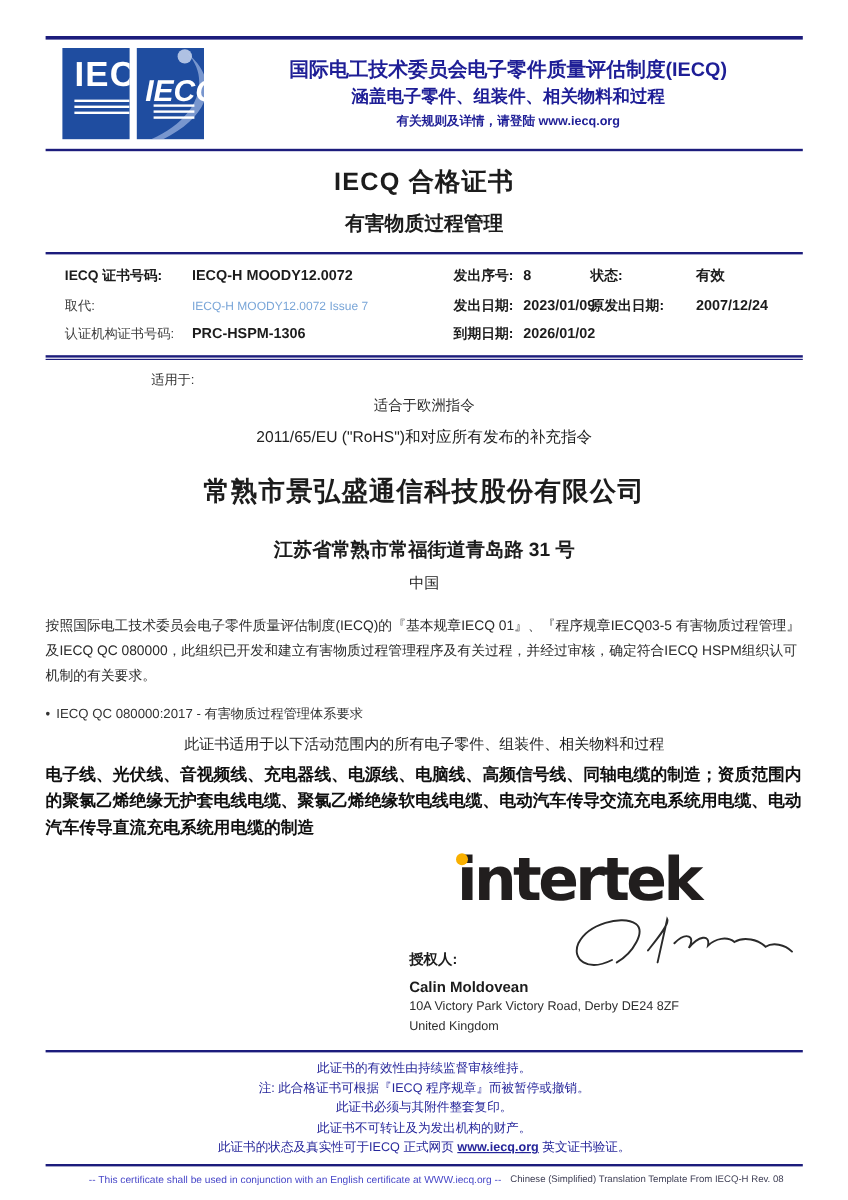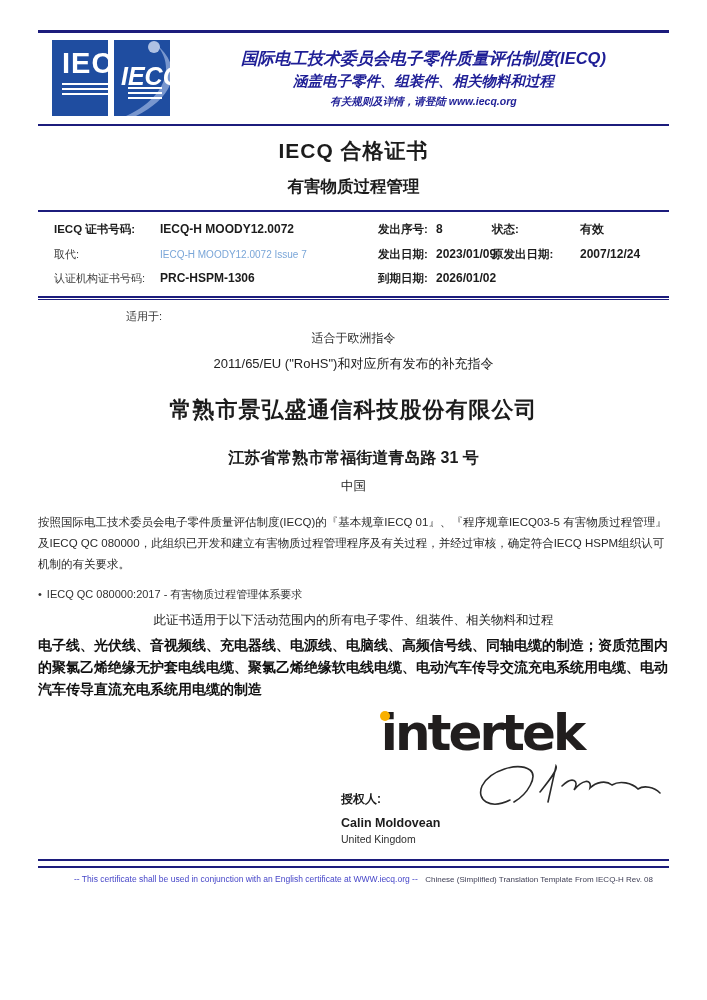--- a/index.html
+++ b/index.html
@@ -27,21 +27,21 @@
   .logo-box{width:56px;height:76px;background:var(--logo-blue);color:#fff;position:relative;overflow:hidden;}
   .iec-inner{padding:8px 0 0 10px;}
   .iec-word{font-size:29px;font-weight:bold;letter-spacing:1px;line-height:30px;}
   .iec-lines{margin-top:5px;width:46px;position:relative;}
   .iec-lines i{display:block;height:2px;background:#fff;margin-bottom:3px;}
   .iec-dot{position:absolute;right:-12px;top:5px;width:9px;height:9px;border-radius:50%;background:#fff;}
   .iecq-word{position:absolute;left:7px;top:22px;font-size:25px;font-weight:bold;font-style:italic;letter-spacing:0px;z-index:2;}
   .iecq-lines{position:absolute;right:8px;bottom:14px;width:34px;z-index:2;}
   .iecq-lines i{display:block;height:2px;background:#fff;margin-bottom:3px;}
   .swoosh{position:absolute;left:0;top:0;z-index:1;}
-  .header-text{flex:1;text-align:center;color:var(--navy-text);padding-left:8px;font-style:italic;}
+  .header-text{flex:1;text-align:center;color:var(--navy-text);padding-left:8px;}
   .h-title{font-size:16.5px;font-weight:bold;line-height:24px;}
   .h-sub{font-size:14.5px;font-weight:bold;line-height:23px;}
   .h-note{font-size:10.5px;font-weight:bold;line-height:17px;}
 
   .cert-title{text-align:center;font-size:21px;font-weight:bold;margin-top:11px;letter-spacing:1px;}
   .cert-subtitle{text-align:center;font-size:16.5px;font-weight:bold;margin:11px 0 12px 0;}
 
   
   .details{display:grid;grid-template-columns:106px 218px 58px 56px 88px auto;
     row-gap:9px;padding:9px 0 10px 16px;font-size:11.5px;align-items:baseline;}
@@ -186,25 +186,35 @@
     <div class="sig-row">
       <div class="auth-label">授权人:</div>
       <svg class="signature" width="200" height="56" viewBox="0 0 200 56">
         <path d="M42,42 C22,52 8,42 14,28 C22,12 50,4 62,12 C70,18 60,36 46,44
                  M72,34 C80,24 90,12 88,8 L80,44
                  M94,28 C104,18 112,22 106,32 C114,22 124,20 122,30
                  C128,24 138,22 144,27 C152,22 164,25 170,31 C176,27 186,29 192,35" stroke="#2a2a2a" fill="none" stroke-width="1.6" stroke-linecap="round"></path>
       </svg>
     </div>
     <div class="auth-name">Calin Moldovean</div>
+    <div class="cb-addr">10A Victory Park Victory Road, Derby DE24 8ZF</div>
     <div class="cb-addr">United Kingdom</div>
   </div>
 
   <div class="hline footer-sep"></div>
 
+  <div class="footer-lines">
+    <div>此证书的有效性由持续监督审核维持。</div>
+    <div>注: 此合格证书可根据『IECQ 程序规章』而被暂停或撤销。</div>
+    <div>此证书必须与其附件整套复印。</div>
+    <div>此证书不可转让及为发出机构的财产。</div>
+    <div>
+      <span>此证书的状态及真实性可于IECQ 正式网页 </span><a href="#" class="flink">www.iecq.org</a><span> 英文证书验证。</span>
+    </div>
+  </div>
 
   <div class="hline footer-close"></div>
 
   <div class="bottom-row">
     <div class="en-note">-- This certificate shall be used in conjunction with an English certificate at WWW.iecq.org --</div>
     <div class="tmpl-note">Chinese (Simplified) Translation Template From IECQ-H Rev. 08</div>
   </div>
 
 </div>
 

